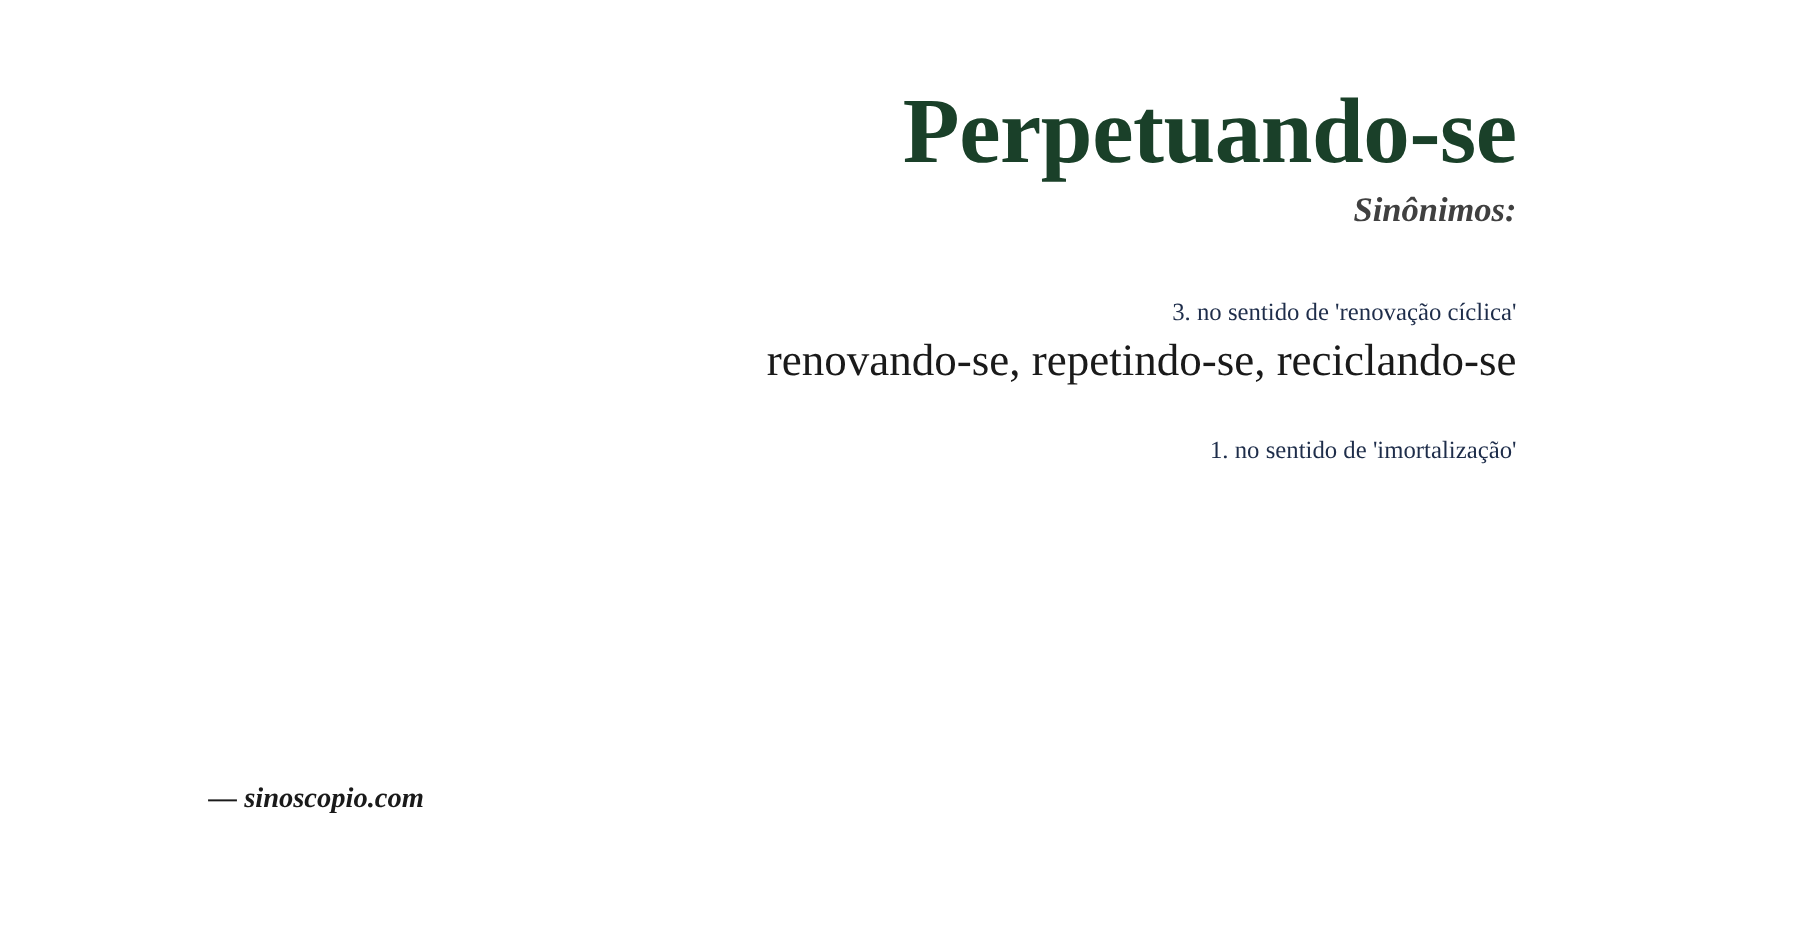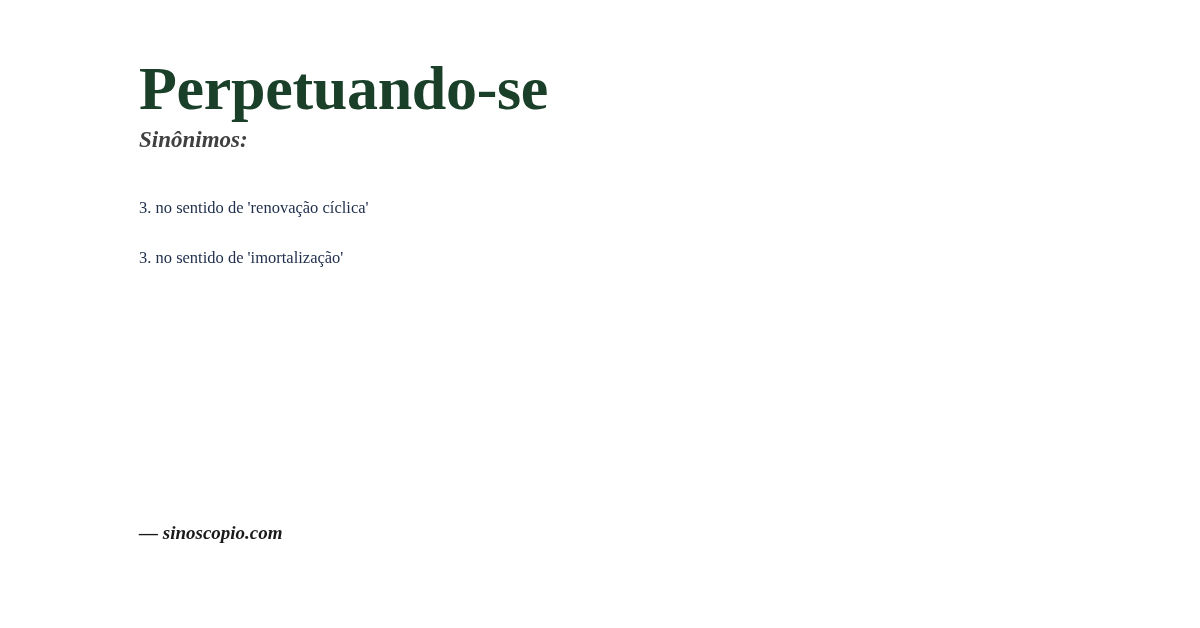--- a/index.html
+++ b/index.html
@@ -15,20 +15,21 @@
     overflow: hidden;
   }
 
   .card {
     position: relative;
     width: 1111px;
     height: 628px;
     box-sizing: border-box;
     padding: 0 100px 0 139px;
     background: #ffffff;
+    text-align: right;
   }
 
   
   .header {
     padding-top: 56px;
   }
 
   .headword {
     margin: 0;
     font-family: "Liberation Serif", "DejaVu Serif", serif;
@@ -109,24 +110,25 @@
   <div class="header">
     <h1 class="headword">Perpetuando-se</h1>
     <p class="subtitle">Sinônimos:</p>
   </div>
 
   <div class="senses">
 
 
     <div class="sense-block">
       <p class="sense-label">3. no sentido de 'renovação cíclica'</p>
+      <p class="sense-synonyms">renovando-se, repetindo-se, reciclando-se</p>
     </div>
 
     <div class="sense-block">
-      <p class="sense-label">3. no sentido de 'imortalização'</p>
+      <p class="sense-label">1. no sentido de 'imortalização'</p>
     </div>
 
   </div>
 
   <div class="footer">
     <p class="source">— sinoscopio.com</p>
   </div>
 
 </div>
 

